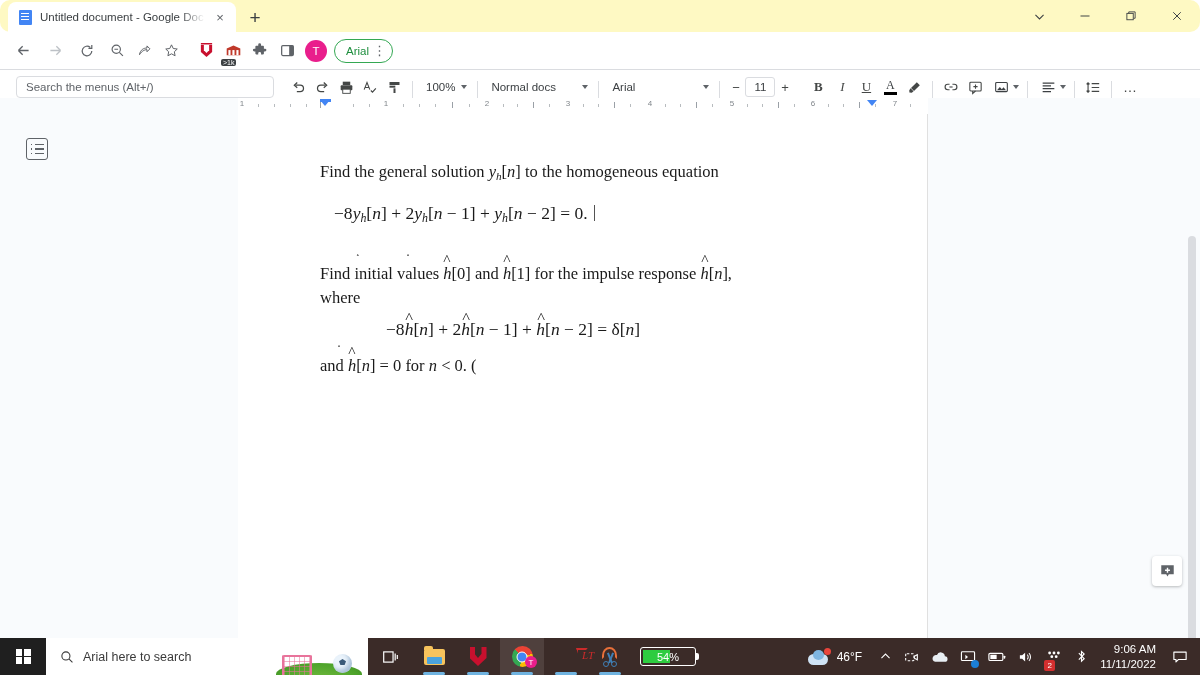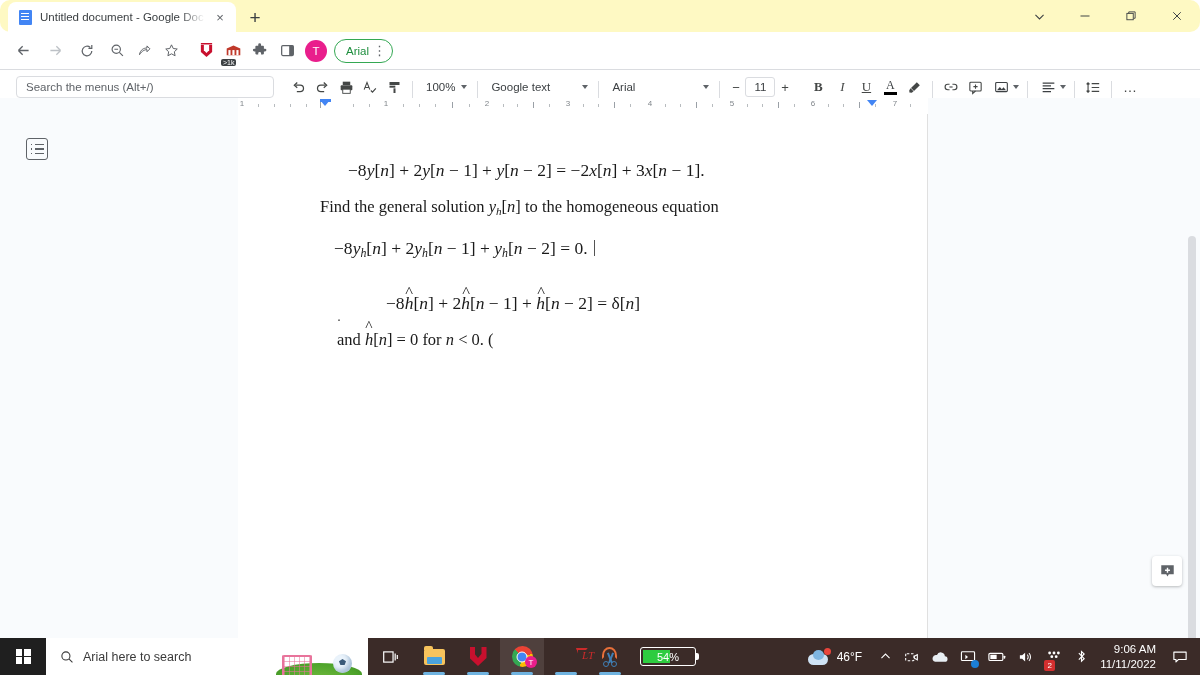--- a/index.html
+++ b/index.html
@@ -583,21 +583,21 @@
       </svg>
     </div>
 
     <div class="tb-sep"></div>
     <div class="tb-select">
       <span class="cap">100%</span>
       <span class="caret"></span>
     </div>
     <div class="tb-sep"></div>
     <div class="tb-select" style="min-width:108px;justify-content:space-between;">
-      <span class="cap">Google text</span>
+      <span class="cap">Normal docs</span>
       <span class="caret"></span>
     </div>
     <div class="tb-sep"></div>
     <div class="tb-select" style="min-width:108px;justify-content:space-between;">
       <span class="cap">Arial</span>
       <span class="caret"></span>
     </div>
     <div class="tb-sep"></div>
 
     <div class="fontsize-box">
@@ -721,40 +721,43 @@
           <span style="top:9.2px;"></span>
       </span>
     </div>
   </div>
 
   <div class="canvas">
     <div class="page">
       <div class="doc-body">
 
 
-        <p class="eq ind1">
-          −8<span class="it">y</span>[<span class="it">n</span>] + 2<span class="it">y</span>[<span class="it">n</span> − 1] + <span class="it">y</span>[<span class="it">n</span> − 2] = −2<span class="it">x</span>[<span class="it">n</span>] + 3<span class="it">x</span>[<span class="it">n</span> − 1].
-        </p>
 
         <p class="para">
           Find the general solution <span class="it">y</span><span class="sub">h</span>[<span class="it">n</span>] to the homogeneous equation
         </p>
 
         <p class="eq ind2" style="margin-top:18px;margin-bottom:36px;">
           −8<span class="it">y</span><span class="sub">h</span>[<span class="it">n</span>] + 2<span class="it">y</span><span class="sub">h</span>[<span class="it">n</span> − 1] + <span class="it">y</span><span class="sub">h</span>[<span class="it">n</span> − 2] = 0.<span class="cursor-caret"></span>
         </p>
 
+        <div style="position:relative;">
+          <span class="artifact" style="left:34px; top:-11px;">^· ·&nbsp;&nbsp;&nbsp;&nbsp;&nbsp;&nbsp; ^· ·</span>
+          <p class="para just" style="width:93%;">
+            Find initial values <span class="hatwrap">h</span>[0] and <span class="hatwrap">h</span>[1] for the impulse response <span class="hatwrap">h</span>[<span class="it">n</span>],<br>where
+          </p>
+        </div>
 
         <p class="eq ind3" style="margin-top:-4px;">
           −8<span class="hatwrap">h</span>[<span class="it">n</span>] + 2<span class="hatwrap">h</span>[<span class="it">n</span> − 1] + <span class="hatwrap">h</span>[<span class="it">n</span> − 2] = δ[<span class="it">n</span>]
         </p>
 
         <div style="position:relative;">
           <span class="artifact" style="left:6px; top:-12px;">· ^· ·&nbsp;&nbsp;&nbsp; ·&nbsp;&nbsp;&nbsp;&nbsp;&nbsp; ·&nbsp;&nbsp;&nbsp;&nbsp; ·</span>
-          <p class="para" style="margin-top:12px;margin-left:17px;">
+          <p class="para" style="margin-top:12px;">
             and <span class="hatwrap">h</span>[<span class="it">n</span>] = 0 for <span class="it">n</span> &lt; 0. (
           </p>
         </div>
 
       </div>
     </div>
 
     <div class="vscroll"></div>
 
     <div class="fab">

